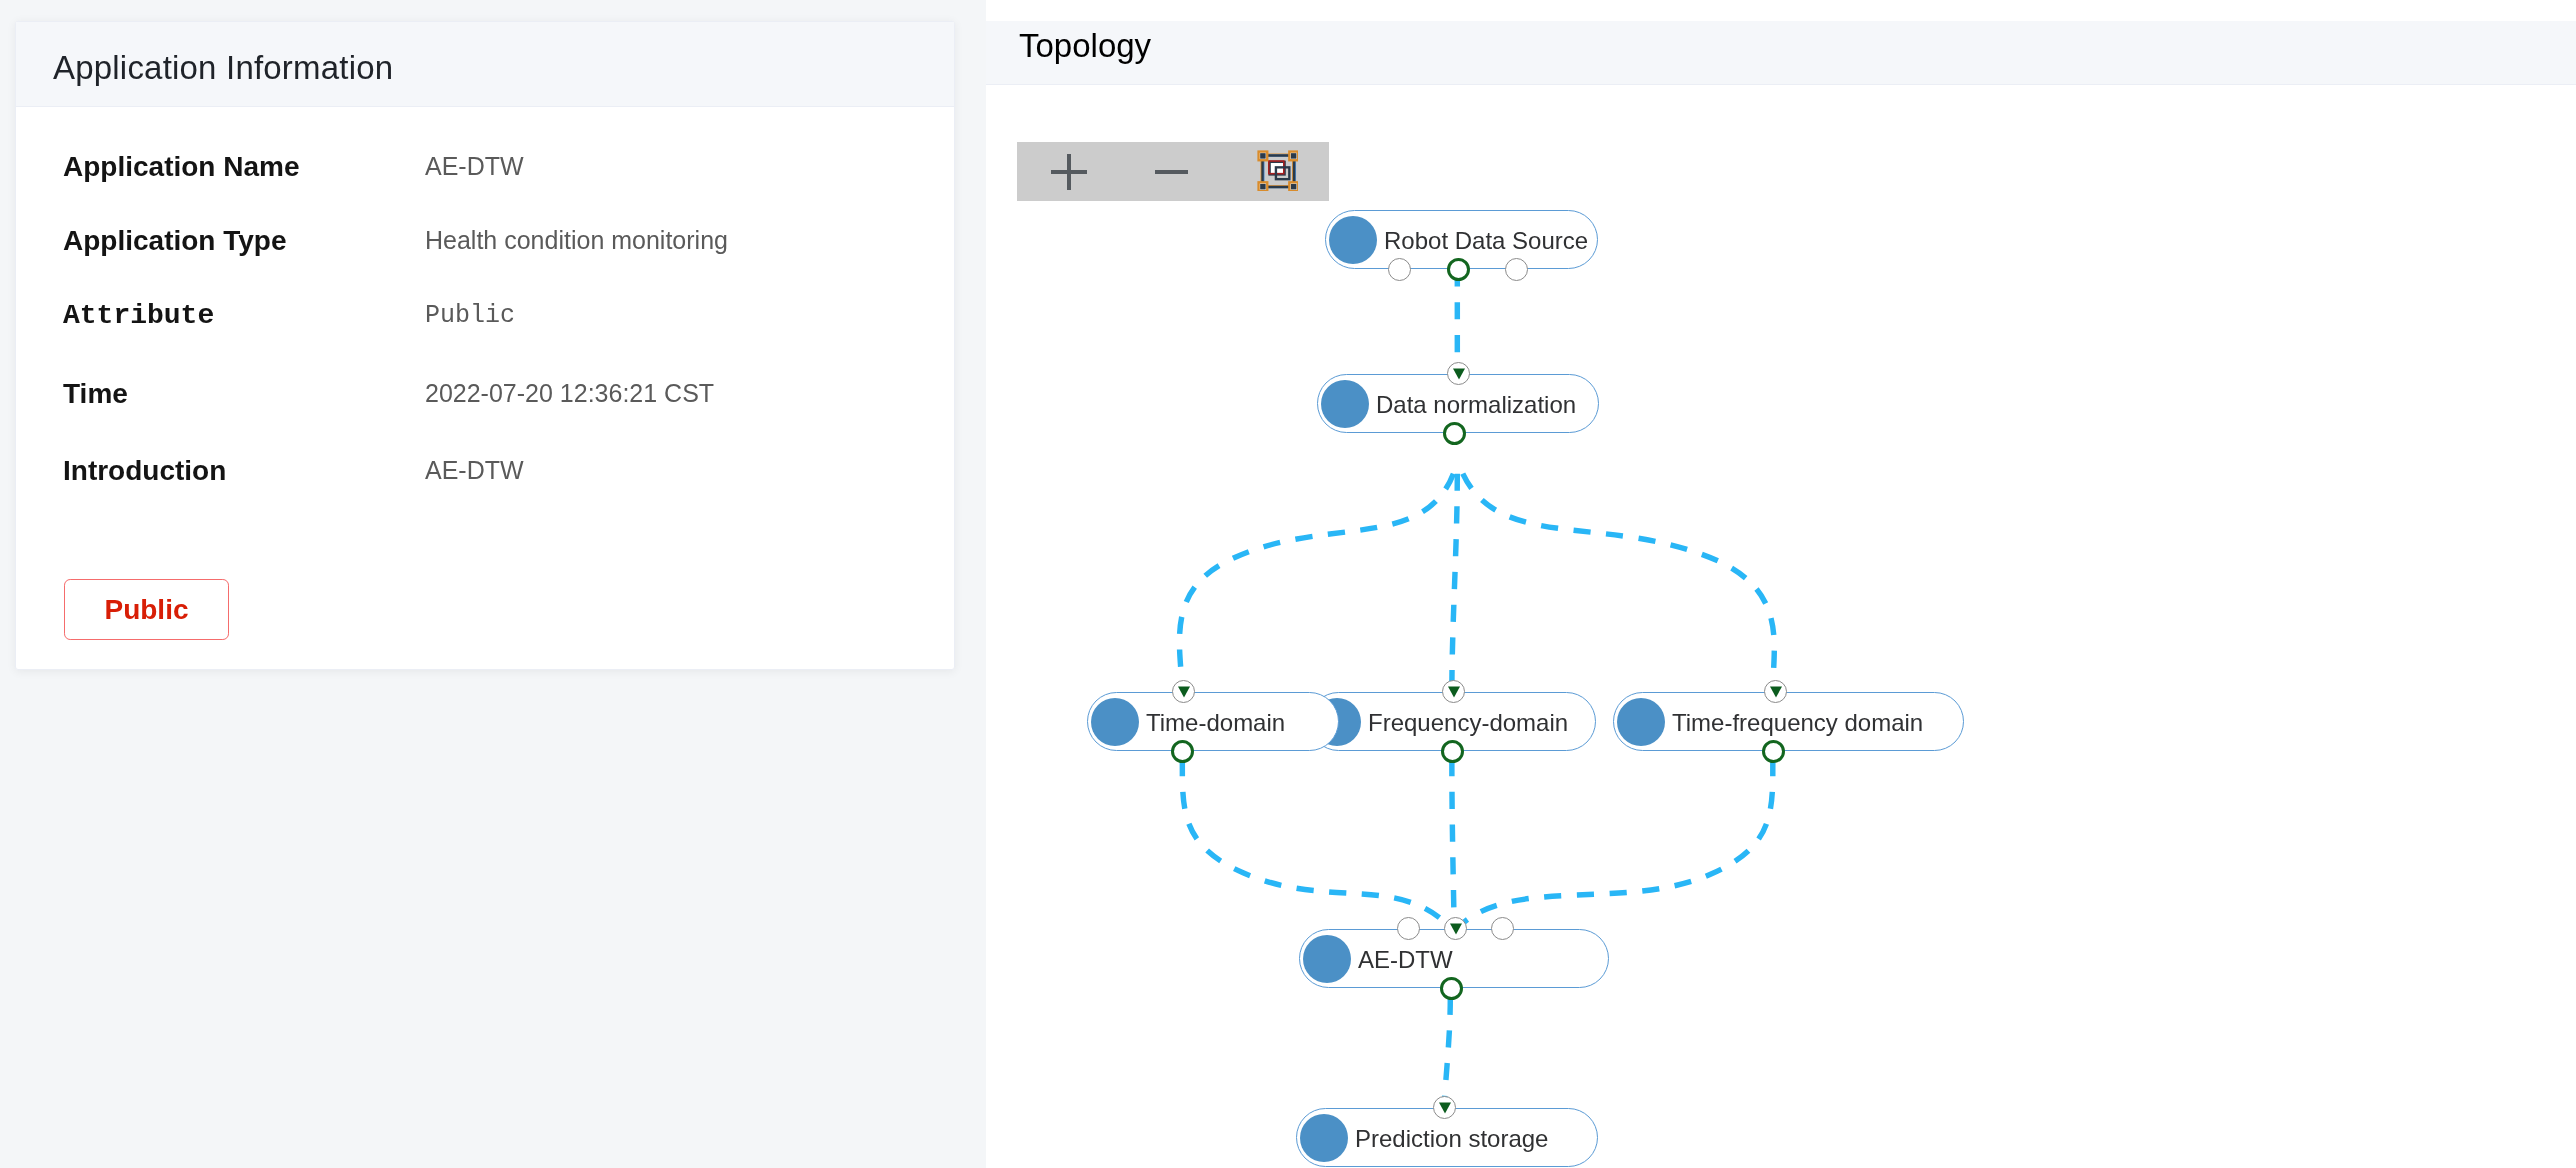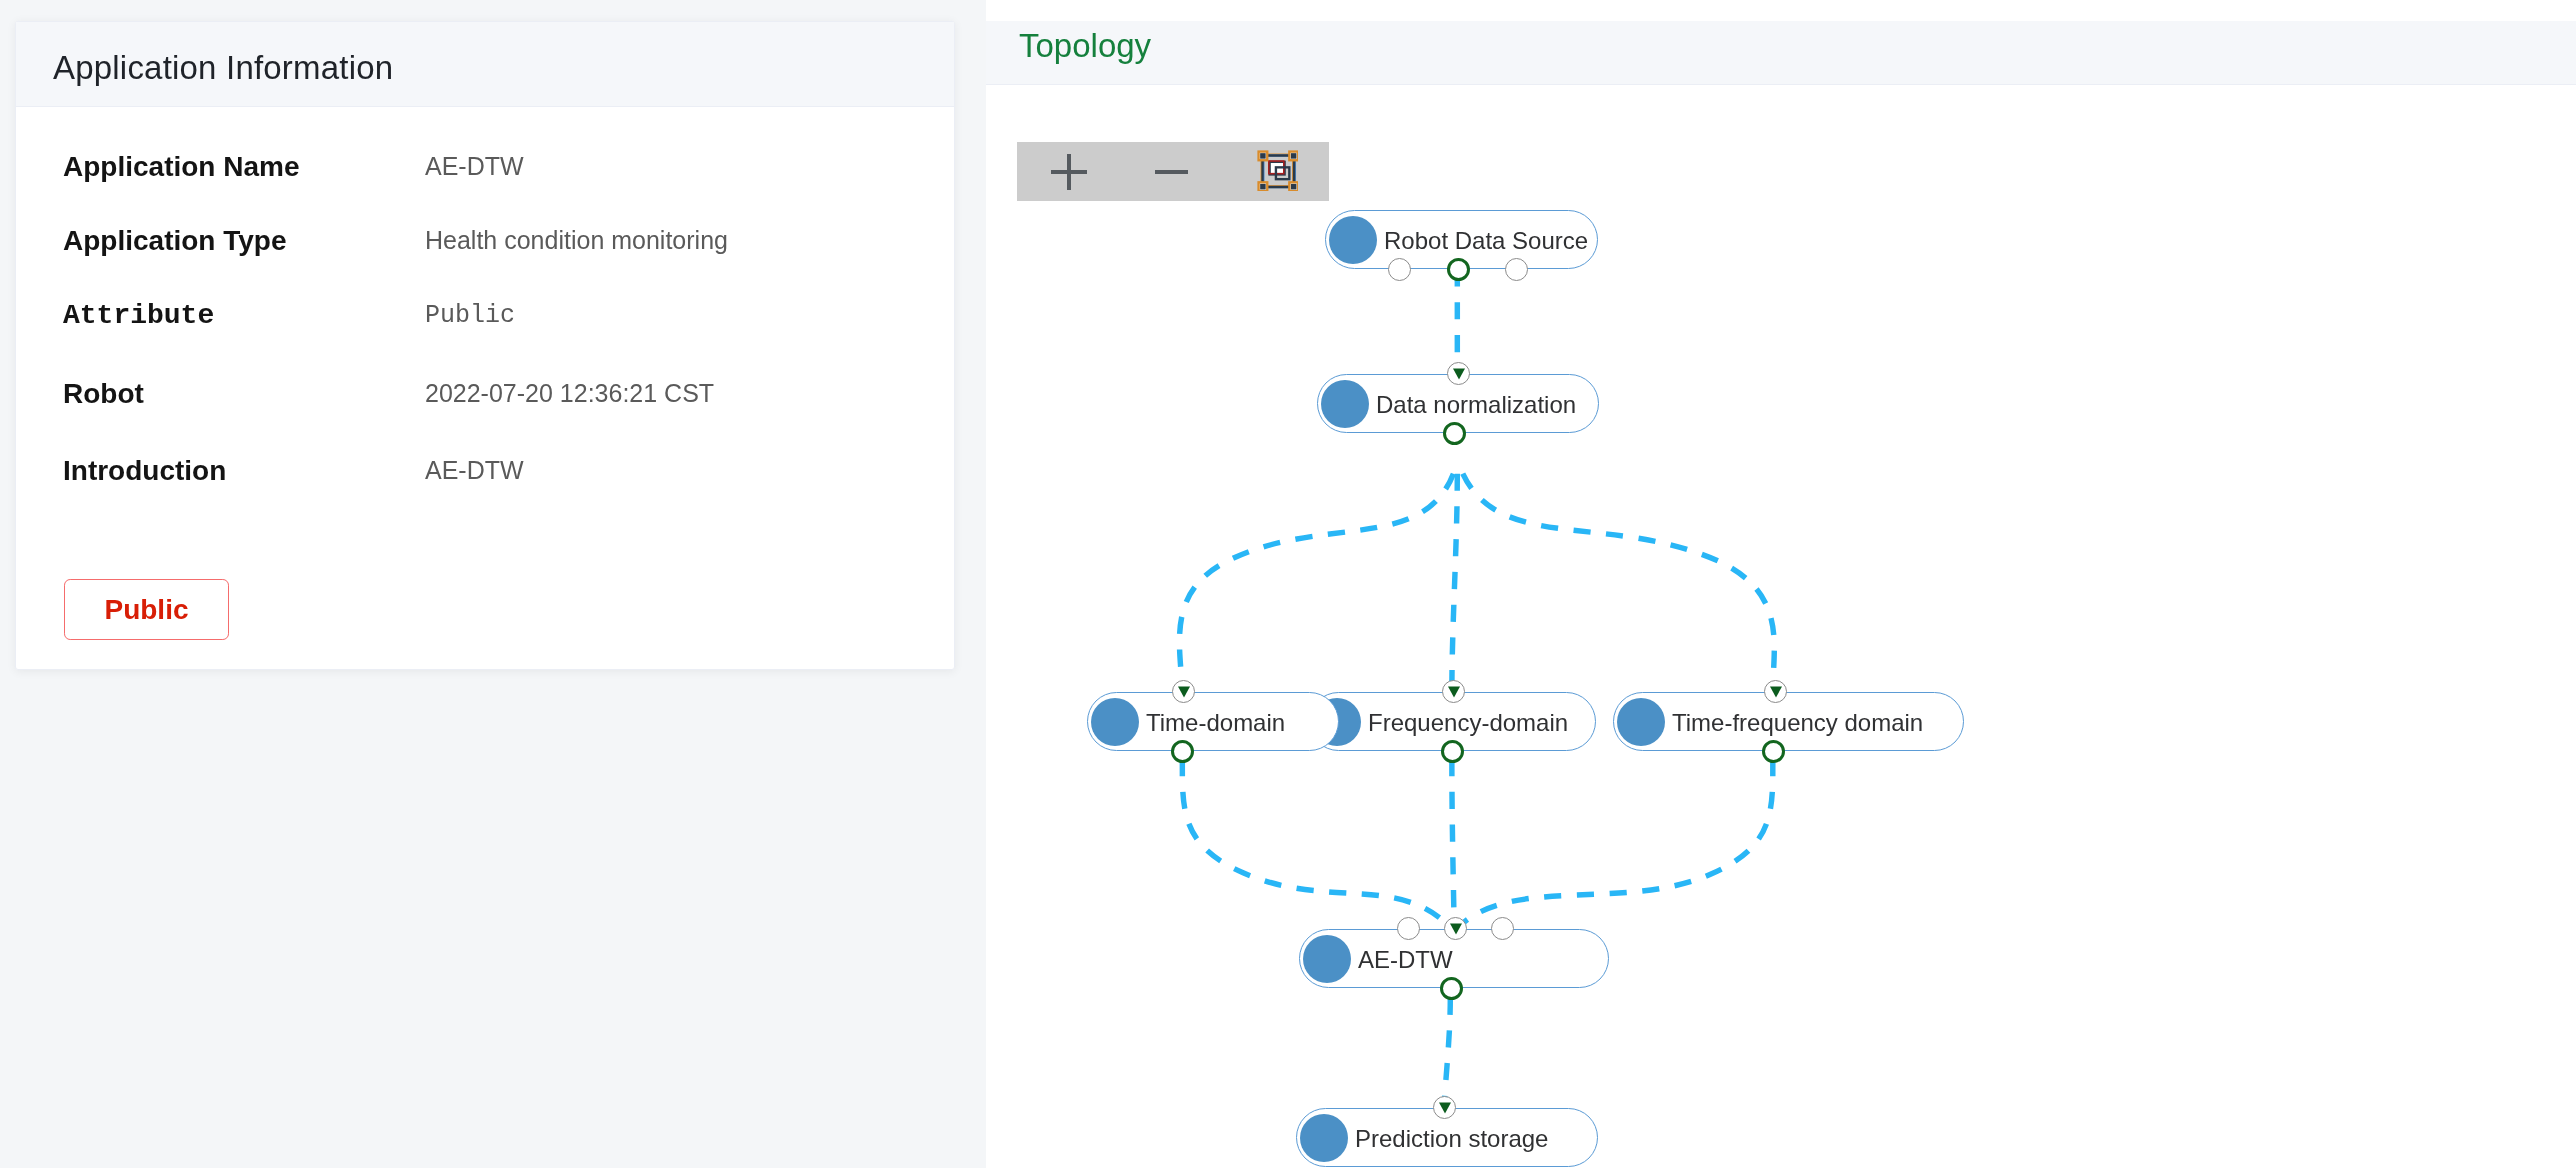--- a/index.html
+++ b/index.html
@@ -131,21 +131,21 @@
     background: #f5f7fa;
     border-bottom: 0.8px solid #ebeef5;
     box-sizing: border-box;
   }
 
   #topology-card-title {
     position: absolute;
     left: 33px;
     top: 5.5px;
     font-size: 33px;
-    color: #15803d;
+    color: #000000;
     font-weight: 400;
     white-space: nowrap;
   }
 
   
   #topo-toolbar {
     position: absolute;
     left: 31px;
     top: 142px;
     width: 312px;
@@ -302,21 +302,21 @@
         <span class="info-label">Application Type</span>
         <span class="info-value">Health condition monitoring</span>
       </div>
 
       <div class="info-row" style="top:193px;font-family:Liberation Mono, monospace;">
         <span class="info-label">Attribute</span>
         <span class="info-value">Public</span>
       </div>
 
       <div class="info-row" style="top:271px;">
-        <span class="info-label">Robot</span>
+        <span class="info-label">Time</span>
         <span class="info-value">2022-07-20 12:36:21 CST</span>
       </div>
 
       <div class="info-row" style="top:348px;">
         <span class="info-label">Introduction</span>
         <span class="info-value">AE-DTW</span>
       </div>
 
       <button id="delete-button">Public</button>
     </div>

